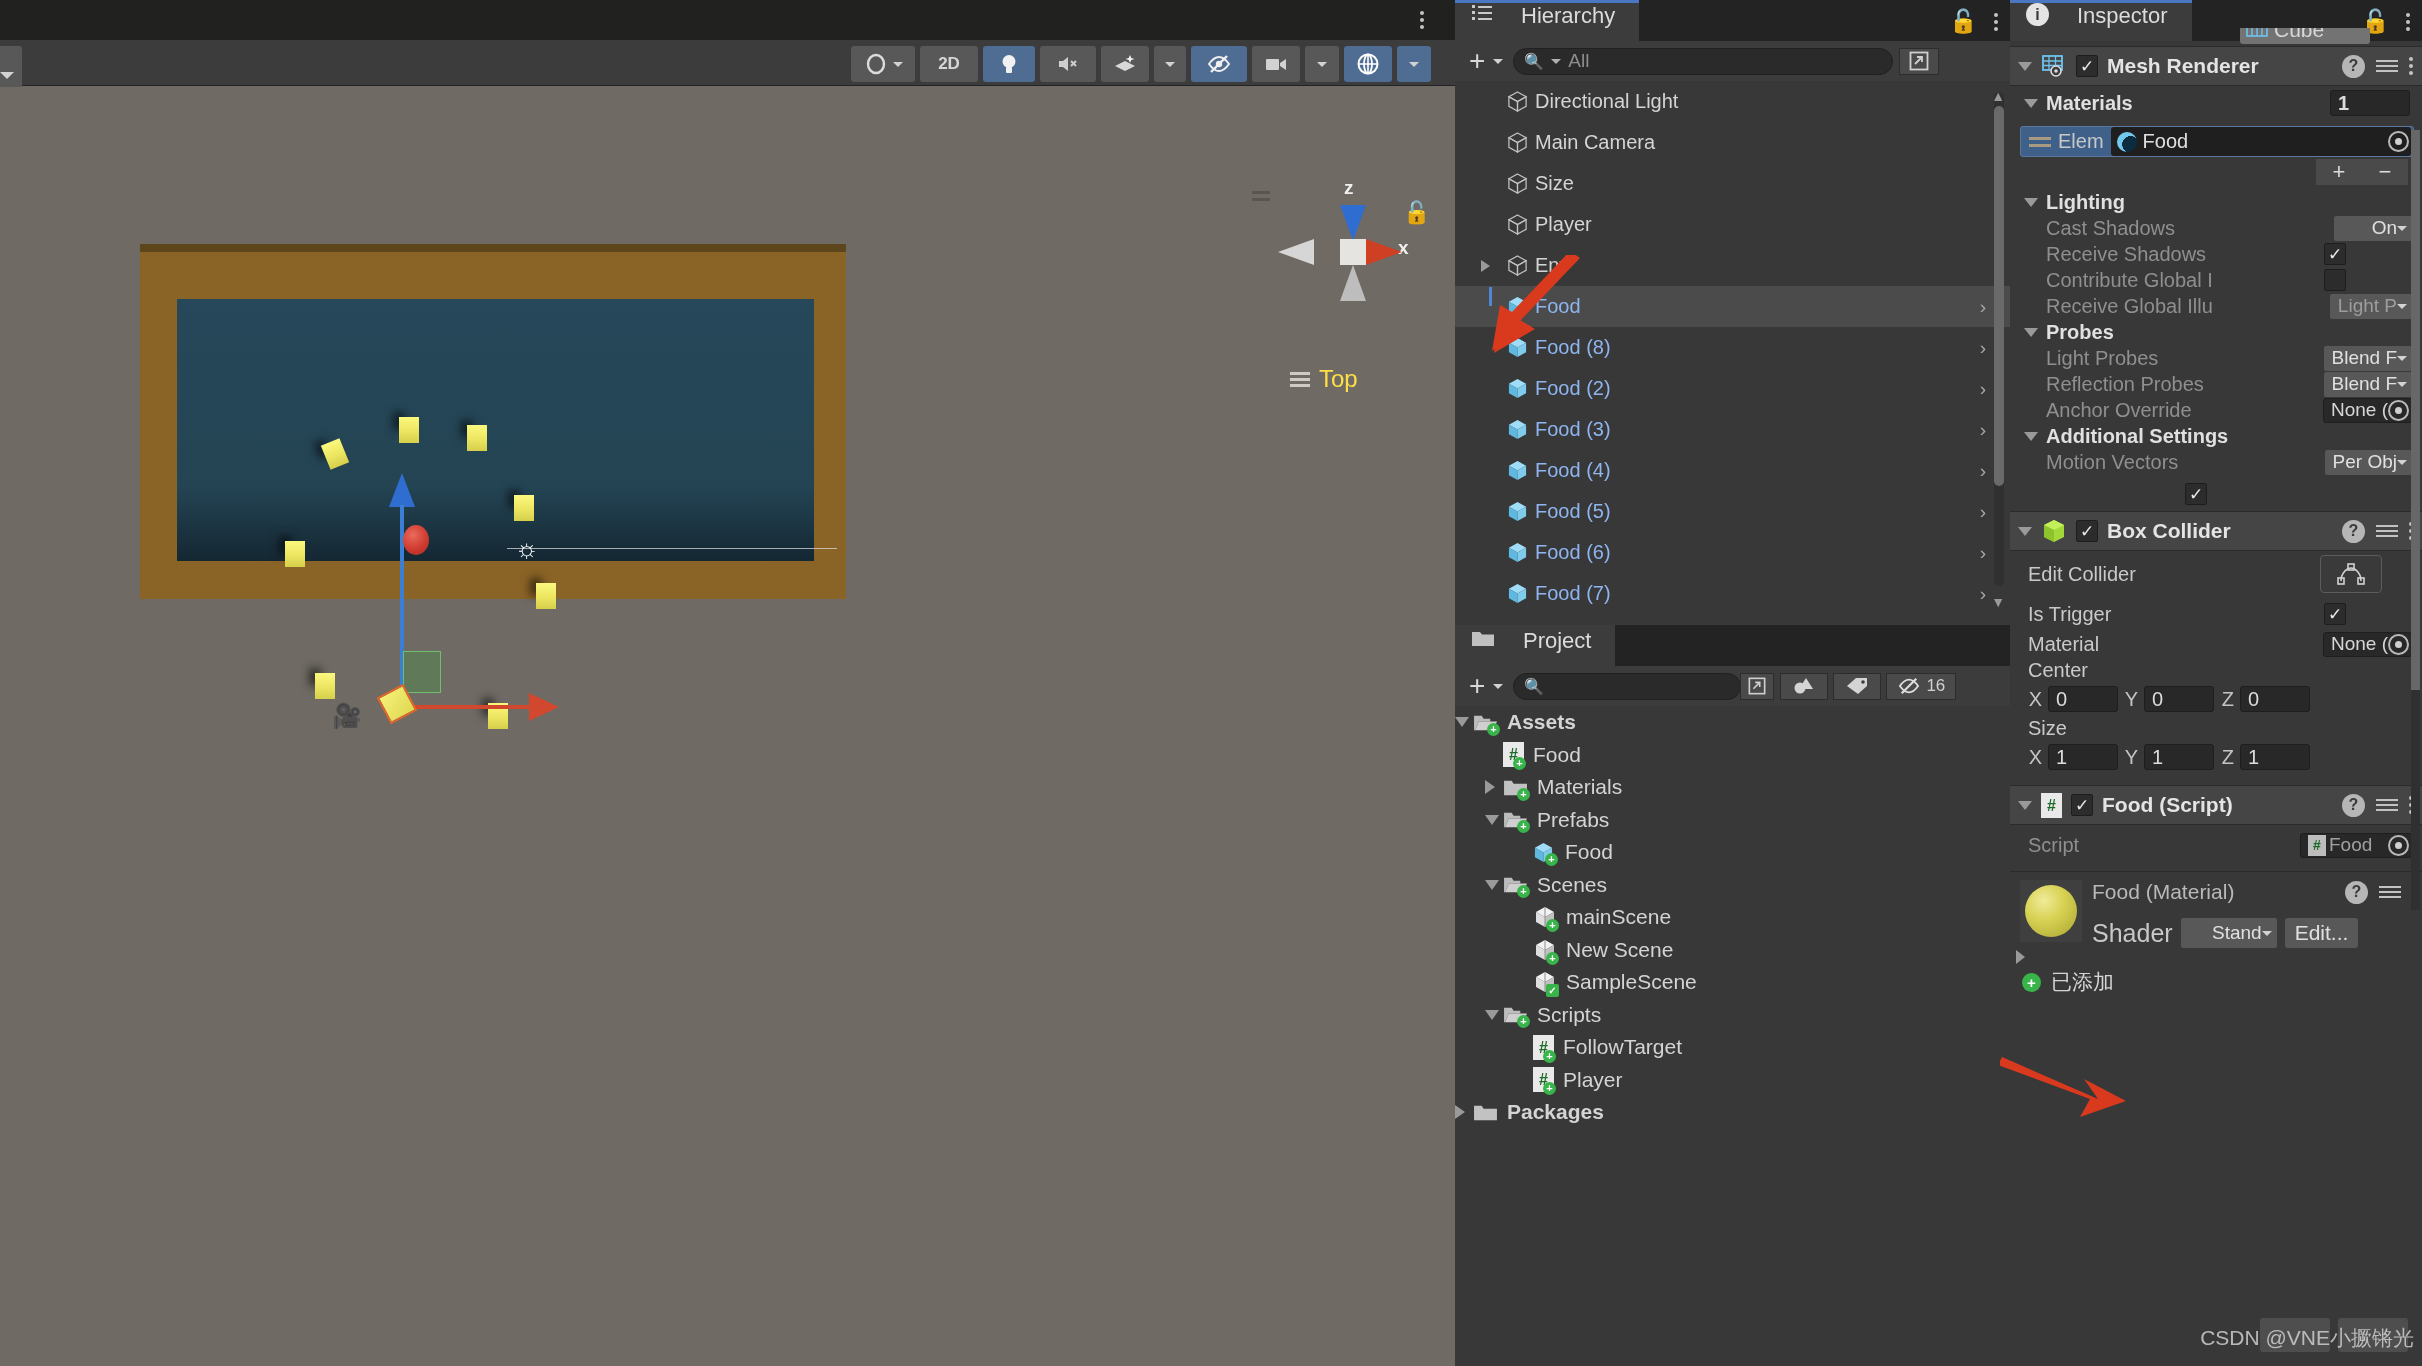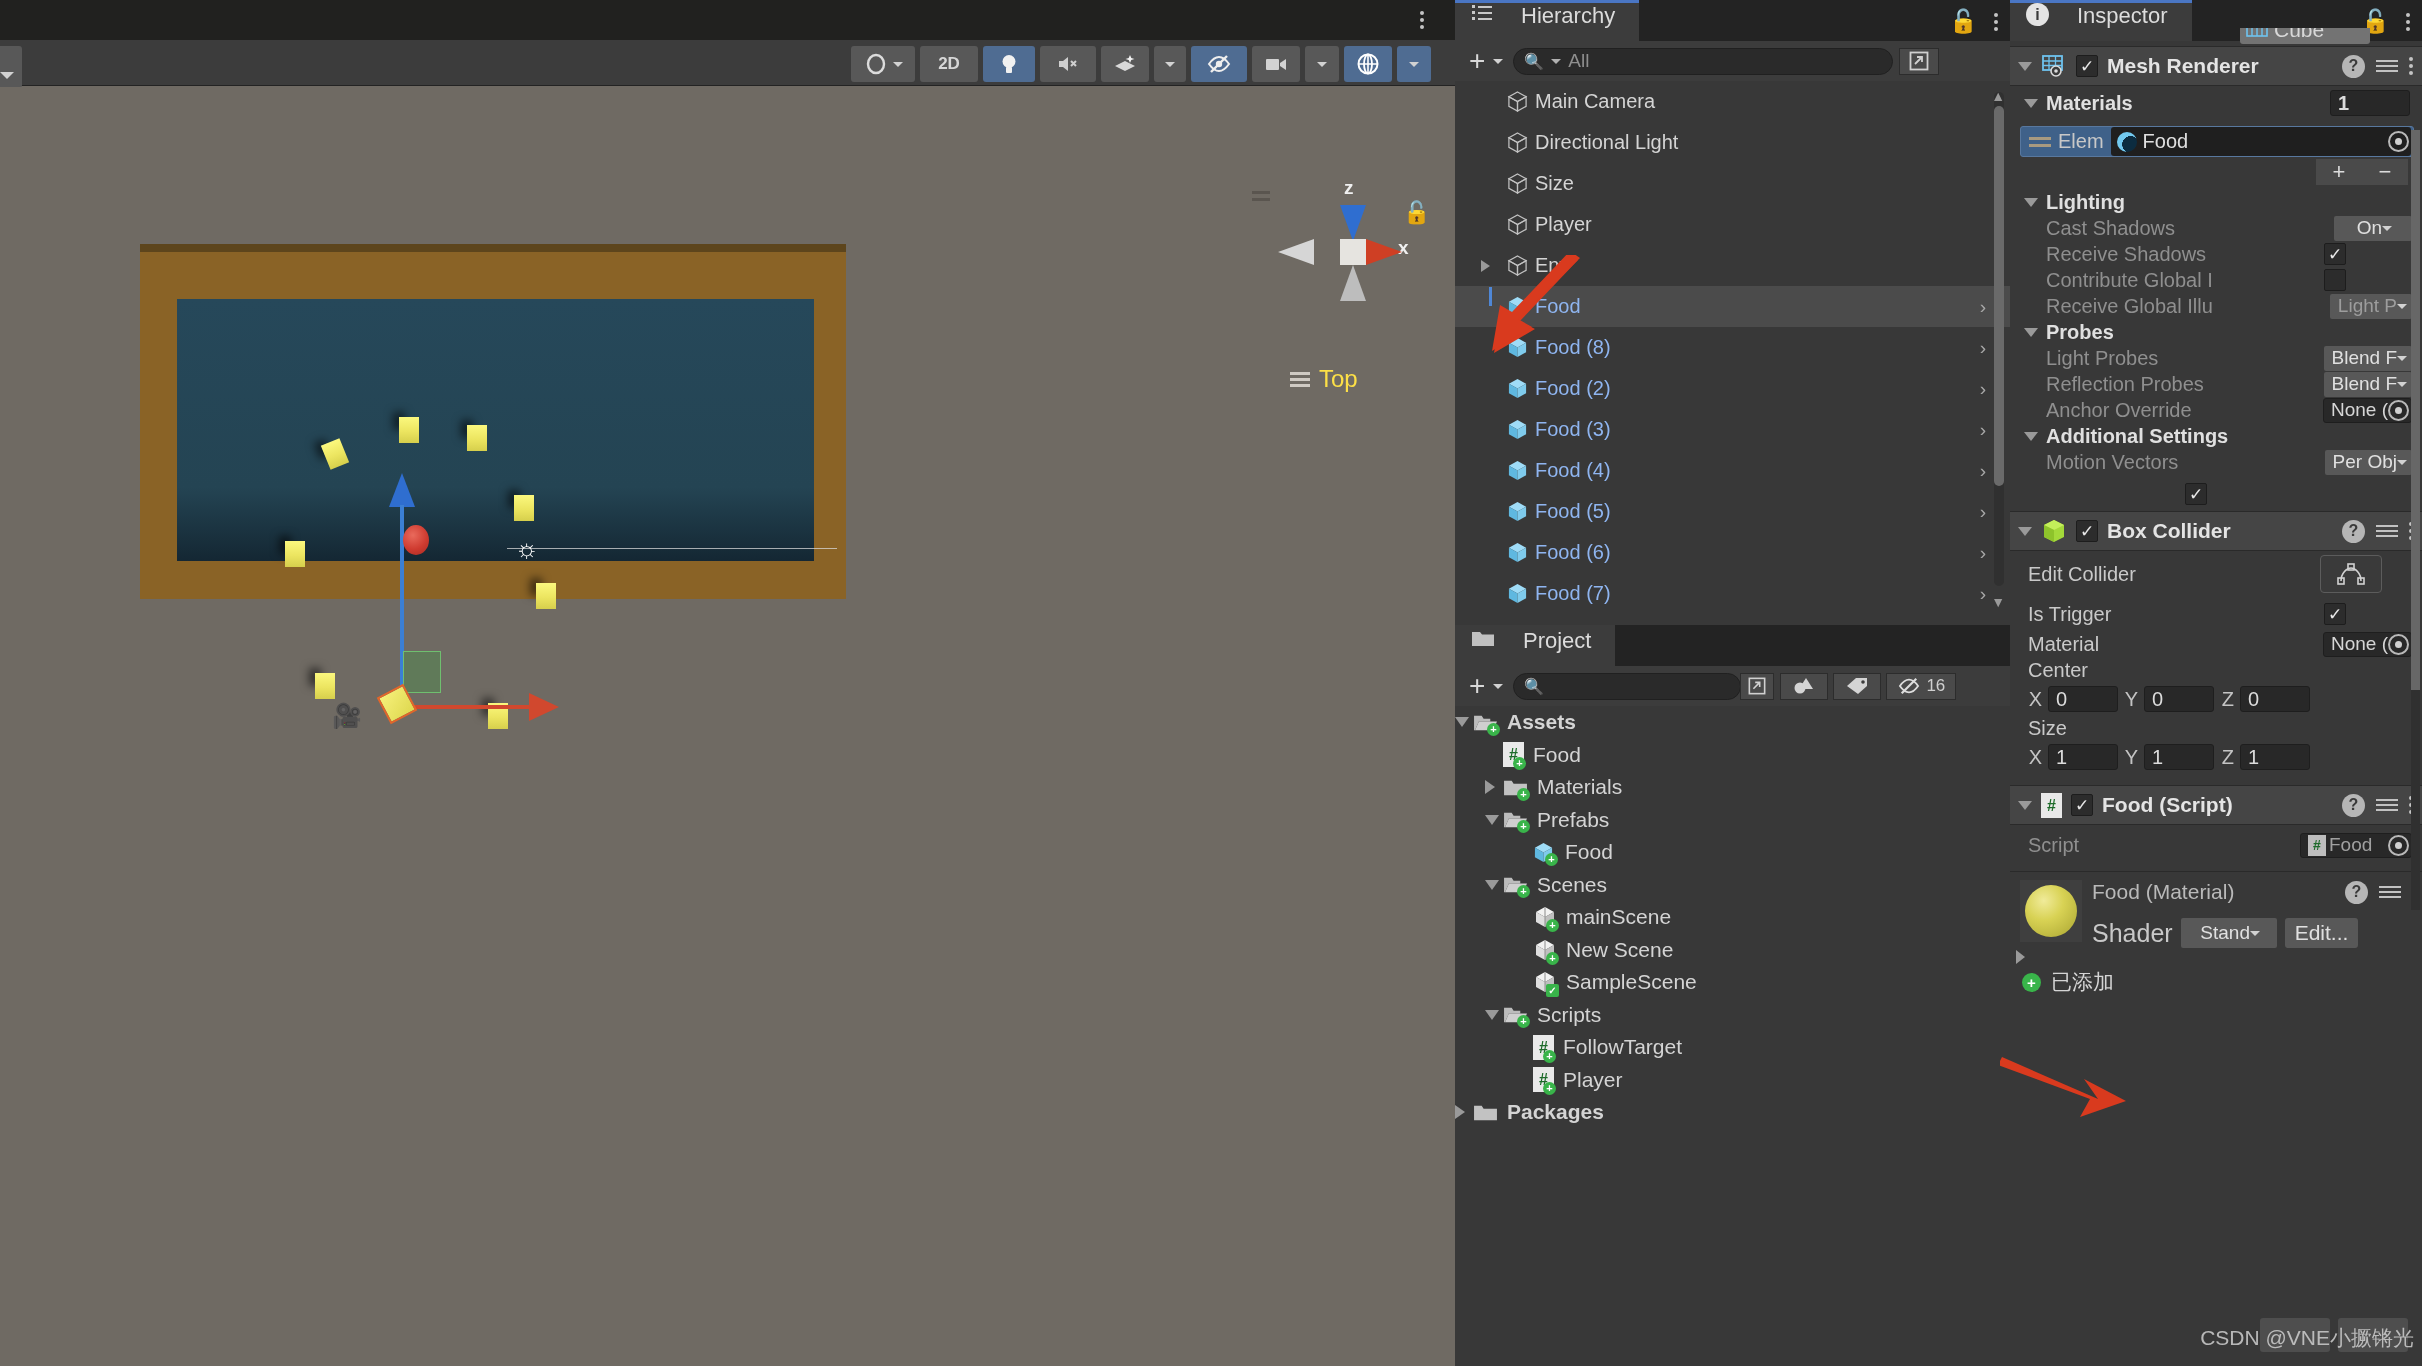--- a/index.html
+++ b/index.html
@@ -184,21 +184,21 @@
   .q-ico { width:23px;height:23px;border-radius:50%;background:#b6b6b6;color:#3a3a3a;font-size:16px;font-weight:bold;display:flex;align-items:center;justify-content:center; }
   .slider-ico { display:flex;flex-direction:column;gap:3px;width:22px; }
   .slider-ico i { height:2px;background:#c2c2c2;display:block;width:100%;position:relative; }
 
   .frow { display:flex; align-items:center; height:26px; padding-left:14px; color:#c9c9c9; font-size:20px; gap:8px; }
   .frow.sec { font-weight:bold; color:#e0e0e0; }
   .flabel { flex:1; overflow:hidden; white-space:nowrap; }
   .flabel.dim { color:#8f8f8f; }
   .fval-drop {
     min-width:78px; height:25px; background:#585858; border-radius:2px;
-    display:flex;align-items:center;justify-content:center; padding:0 5px 0 8px;
+    display:flex;align-items:center;justify-content:flex-end; padding:0 5px 0 8px;
     color:#e0e0e0; font-size:19px; margin-right:10px;
   }
   .fval-drop.dim { color:#9d9d9d; }
   .fval-obj {
     min-width:86px; height:25px; background:#282828; border:1px solid #1e1e1e; border-radius:3px;
     display:flex;align-items:center;justify-content:space-between; padding:0 2px 0 7px;
     color:#d6d6d6; font-size:19px; margin-right:10px;
   }
   .dot-target { width:21px;height:21px;border-radius:50%;border:2px solid #b9b9b9;display:flex;align-items:center;justify-content:center; flex:none;}
   .dot-target i { width:7px;height:7px;border-radius:50%;background:#cfcfcf;display:block; }
@@ -423,29 +423,29 @@
       </div>
     </div>
 
     <div class="hier-list" id="hier-list">
         <div class="hrow" style="height: 41px;">
           <span class="cube-ico"><svg width="21" height="21" viewBox="0 0 22 22">
               <path d="M11 1 L20 6 L11 11 L2 6 Z" fill="none" stroke="#c2c2c2" stroke-width="1.3"></path>
               <path d="M2 6 L11 11 L11 21 L2 16 Z" fill="none" stroke="#c2c2c2" stroke-width="1.3"></path>
               <path d="M20 6 L11 11 L11 21 L20 16 Z" fill="none" stroke="#c2c2c2" stroke-width="1.3"></path>
             </svg></span>
-          <span>Main Camera</span>
+          <span>Directional Light</span>
         </div>
         <div class="hrow" style="height: 41px;">
           <span class="cube-ico"><svg width="21" height="21" viewBox="0 0 22 22">
               <path d="M11 1 L20 6 L11 11 L2 6 Z" fill="none" stroke="#c2c2c2" stroke-width="1.3"></path>
               <path d="M2 6 L11 11 L11 21 L2 16 Z" fill="none" stroke="#c2c2c2" stroke-width="1.3"></path>
               <path d="M20 6 L11 11 L11 21 L20 16 Z" fill="none" stroke="#c2c2c2" stroke-width="1.3"></path>
             </svg></span>
-          <span>Directional Light</span>
+          <span>Main Camera</span>
         </div>
         <div class="hrow" style="height: 41px;">
           <span class="cube-ico"><svg width="21" height="21" viewBox="0 0 22 22">
               <path d="M11 1 L20 6 L11 11 L2 6 Z" fill="none" stroke="#c2c2c2" stroke-width="1.3"></path>
               <path d="M2 6 L11 11 L11 21 L2 16 Z" fill="none" stroke="#c2c2c2" stroke-width="1.3"></path>
               <path d="M20 6 L11 11 L11 21 L20 16 Z" fill="none" stroke="#c2c2c2" stroke-width="1.3"></path>
             </svg></span>
           <span>Size</span>
         </div>
         <div class="hrow" style="height: 41px;">

